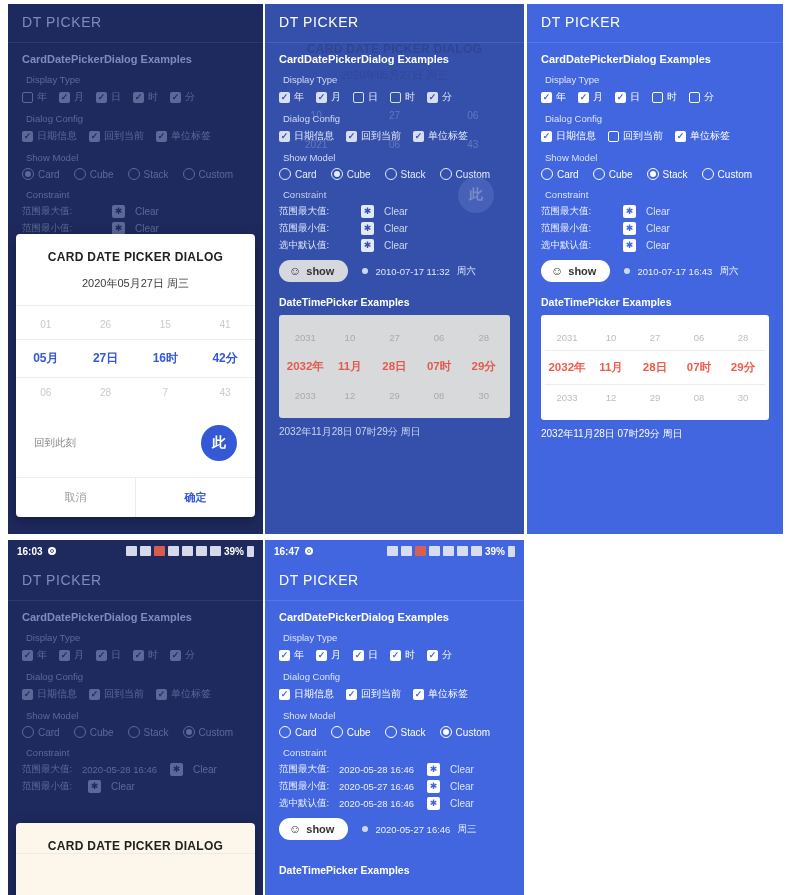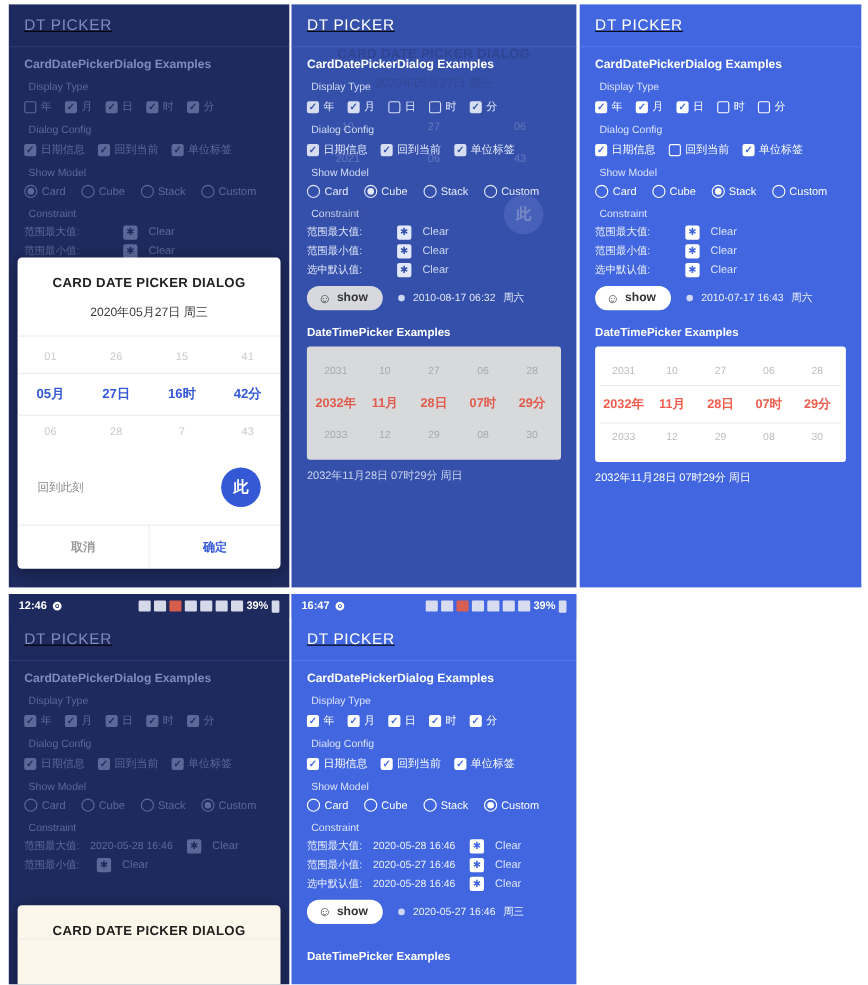--- a/index.html
+++ b/index.html
@@ -34,21 +34,21 @@
   .sb-dot { width: 8px; height: 8px; border-radius: 50%; background: #fff;
             border: 2px solid #fff; box-shadow: inset 0 0 0 1px #2b3a72; }
   .sb-right { margin-left: auto; display: flex; align-items: center; gap: 3px; }
   .sb-ic { font-size: 8px; opacity: .95; letter-spacing: -.5px; }
   .sb-ic.sq { display:inline-block; width:11px; height:10px; background:#dfe3f0;
               border-radius:1px; }
   .sb-ic.red { background:#e0604a; }
   .sb-batt { font-size: 10px; font-weight: bold; }
 
   
-  .appbar { padding: 10px 14px 12px 14px; text-decoration: underline; }
+  .appbar { padding: 10px 14px 12px 14px; }
   .appbar .title { font-size: 14px; letter-spacing: .6px; }
   .divider { height: 1px; width: 100%; }
 
   
   .content { padding: 10px 14px 0 14px; }
   .sec-title { font-size: 11px; font-weight: bold; margin-bottom: 9px; }
   .grp-label { font-size: 9.5px; margin: 0 0 5px 4px; }
   .row { display: flex; align-items: center; margin-bottom: 9px; }
   .chk { display: flex; align-items: center; margin-right: 12px; font-size: 10px; }
   .chk .box {
@@ -107,21 +107,21 @@
   .dlg-mid .nowtxt { font-size: 10.5px; color: #8a8a8a; }
   .fab {
     margin-left: auto; width: 36px; height: 36px; border-radius: 50%;
     background: #3558d6; color: #fff; font-size: 14px; font-weight: bold;
     display: flex; align-items: center; justify-content: center;
   }
   .dlg-actions { display: flex; border-top: 1px solid #ececec; }
   .dlg-actions > div { flex: 1; text-align: center; font-size: 11px;
                        padding: 12px 0; }
   .dlg-actions .sep { flex: 0 0 1px; background: #ececec; padding: 0; }
-  .btn-cancel { color: #9a9a9a; font-weight: bold; }
+  .btn-cancel { color: #9a9a9a; }
   .btn-ok { color: #3558d6; font-weight: bold; }
 
   
   .ghost { position: absolute; opacity: .33; }
   .ghost .dlg-title { color: #253064; }
   .ghost .wl-sel { color: #5e78c9; }
   .ghost .wl-dim { color: #b9c2de; }
 </style>
 </head>
 <body>
@@ -341,21 +341,21 @@
         <span class="clear" style="color:#cdd7f0">Clear</span>
       </div>
 
       <div class="showrow">
         <span class="showbtn" style="background:#d6d8dd;color:#333">
           <span class="face">☺</span>
           <span>show</span>
         </span>
         <span class="showinfo">
           <i class="bullet" style="background:#cfd8f2"></i>
-          <span style="color:#dfe6f8">2010-08-17 06:32</span>
+          <span style="color:#dfe6f8">2010-07-17 11:32</span>
           <span style="color:#dfe6f8">周六</span>
         </span>
       </div>
     </div>
 
     <div class="dtp-head" style="color:#fff; padding-top:14px">DateTimePicker Examples</div>
     <div class="dtp-card" style="background:#d8d9da">
       <div class="dtp-line">
         <div class="dtp-dim" style="color:#a9aab0">2031</div>
         <div class="dtp-dim" style="color:#a9aab0">10</div>
@@ -530,21 +530,21 @@
         <div class="dtp-dim" style="color:#bdbdbd">08</div>
         <div class="dtp-dim" style="color:#bdbdbd">30</div>
       </div>
     </div>
     <div class="dtp-foot" style="color:#fff">2032年11月28日 07时29分 周日</div>
   </div>
 
   <div class="panel" id="p4">
     <div class="statusbar" style="background:#1e2a5e">
       <span class="sb-left">
-        <span>12:46</span>
+        <span>16:03</span>
         <i class="sb-dot"></i>
       </span>
       <span class="sb-right">
         <i class="sb-ic sq"></i>
         <i class="sb-ic sq"></i>
         <i class="sb-ic sq red"></i>
         <i class="sb-ic sq"></i>
         <i class="sb-ic sq"></i>
         <i class="sb-ic sq"></i>
         <i class="sb-ic sq"></i>

